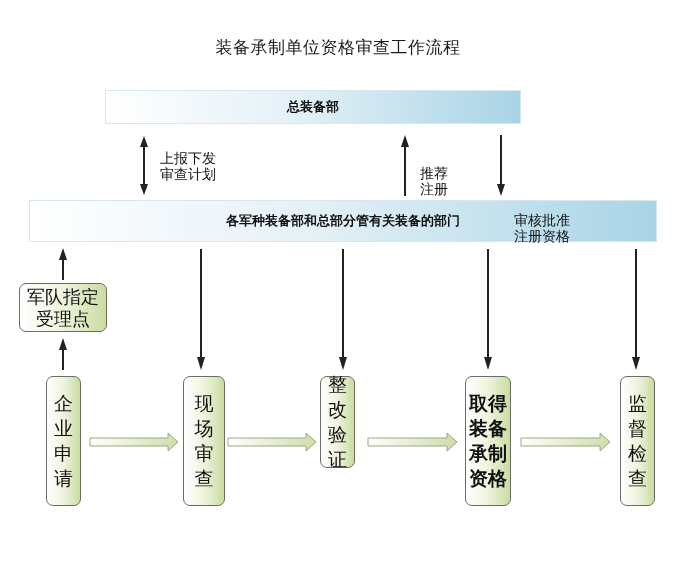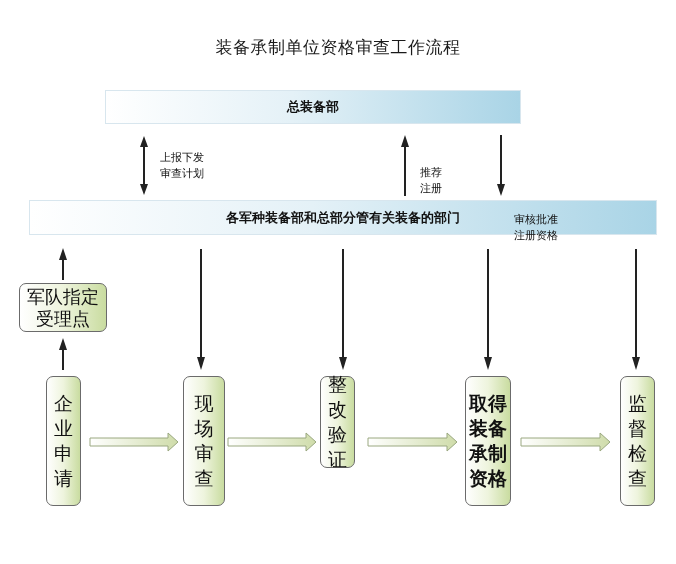--- a/index.html
+++ b/index.html
@@ -1,26 +1,26 @@
 <!DOCTYPE html>
 <html><head>
 <meta charset="utf-8">
 <style>
   html,body{margin:0;padding:0;background:#ffffff;}
   body{width:676px;height:564px;position:relative;overflow:hidden;font-family:"DejaVu Sans",sans-serif;color:#111;}
   .title{position:absolute;left:0;width:676px;top:36px;text-align:center;font-size:17px;color:#1a1a1a;letter-spacing:0.5px;}
   .hbar{position:absolute;border:1px solid #d8e6ee;background:linear-gradient(to right,#ffffff 0%,#e4f1f7 45%,#a9d4e6 100%);display:flex;align-items:center;justify-content:center;font-weight:bold;font-size:13px;color:#111;box-sizing:border-box;}
   .bar-top{left:105px;top:90px;width:416px;height:34px;}
-  .bar-mid{left:29px;top:200px;width:628px;height:35px;}
+  .bar-mid{left:29px;top:200px;width:628px;height:42px;}
   .vbox{position:absolute;border:1px solid #6b6b6b;border-radius:7px;background:linear-gradient(to right,#ffffff 0%,#eef4dd 50%,#c9dca0 100%);box-sizing:border-box;display:flex;align-items:center;justify-content:center;}
   .vbox .txt{font-size:19px;line-height:25px;text-align:center;color:#111;}
   .vbox.single .txt{width:20px;}
   .vbox.double .txt{width:62px;font-weight:bold;}
   .hbox{position:absolute;left:19px;top:283px;width:88px;height:49px;border:1px solid #6b6b6b;border-radius:7px;background:linear-gradient(to right,#ffffff 0%,#eef4dd 50%,#c9dca0 100%);box-sizing:border-box;display:flex;align-items:center;justify-content:center;text-align:center;font-size:18px;line-height:22px;}
-  .label{position:absolute;font-size:11px;line-height:16px;color:#111;}
+  .label{position:absolute;font-size:14px;line-height:16px;color:#111;}
   svg.arrows{position:absolute;left:0;top:0;}
 </style>
 </head>
 <body>
 
 <div class="title">装备承制单位资格审查工作流程</div>
 
 <div class="hbar bar-top">
   <span>总装备部</span>
 </div>

